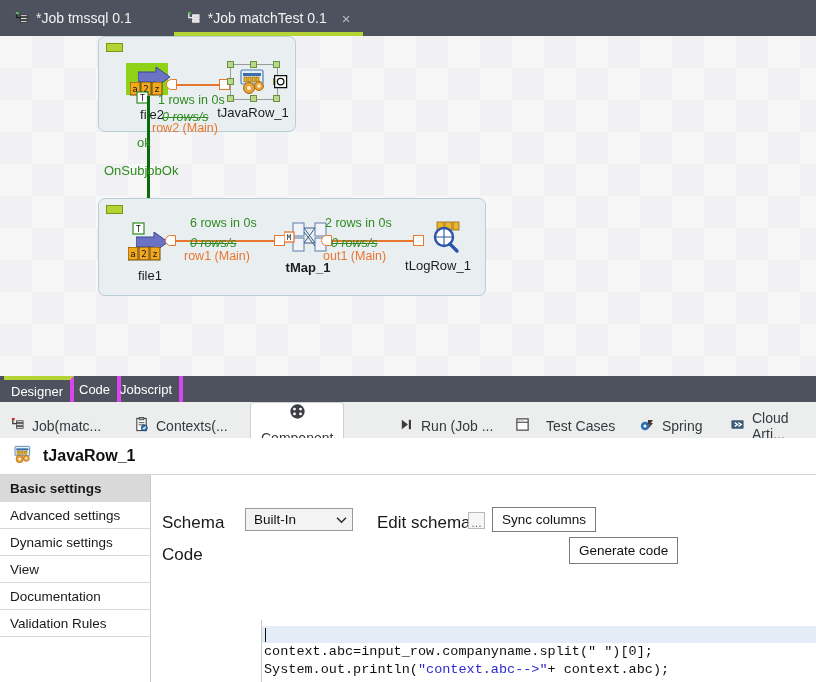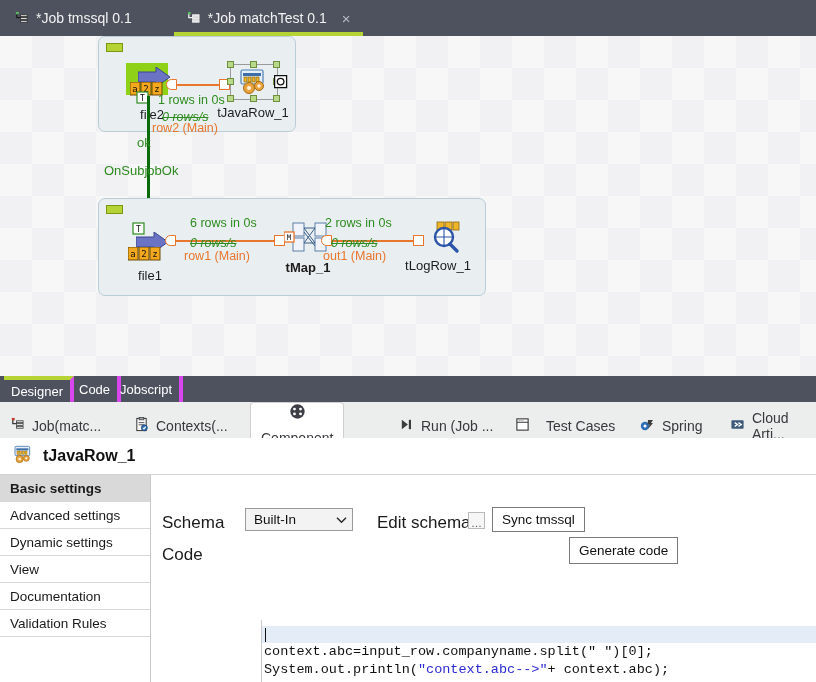--- a/index.html
+++ b/index.html
@@ -493,21 +493,21 @@
           <svg width="11" height="8" viewBox="0 0 11 8">
               <path d="M1 1.8 L5.5 6.2 L10 1.8" stroke="#2b2b2b" stroke-width="1.5" fill="none"></path>
             </svg>
         </span>
       </div>
       <div class="frow" style="left:226px;top:38px;">
         <span class="flabel">Edit schema</span>
       </div>
       <div class="dotsbtn" style="position:absolute;left:317px;top:37px;">…</div>
       <div class="btn" style="position:absolute;left:341px;top:32px;">
-        <span>Sync tmssql</span>
+        <span>Sync columns</span>
       </div>
 
       <div class="frow" style="left:11px;top:70px;">
         <span class="flabel">Code</span>
       </div>
       <div class="btn" style="position:absolute;left:418px;top:62px;height:27px;">
         <span>Generate code</span>
       </div>
 
       <div class="codearea">

